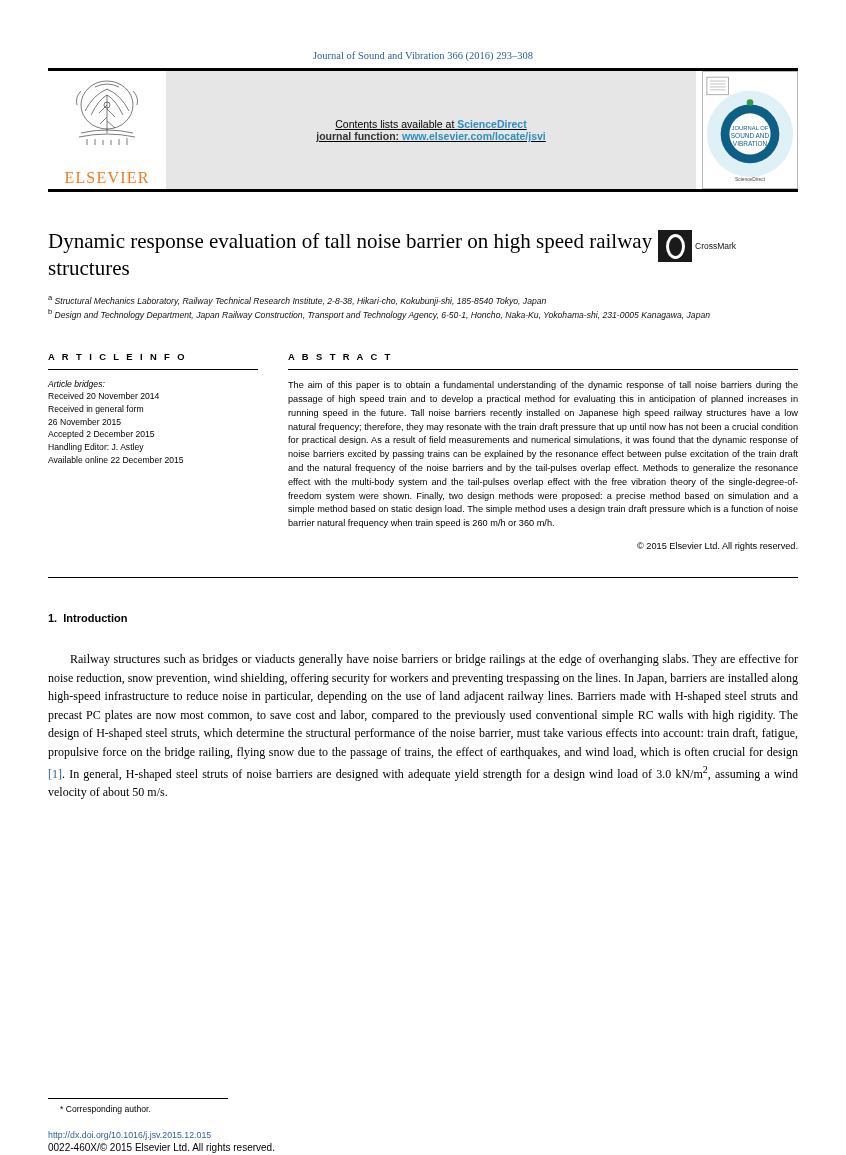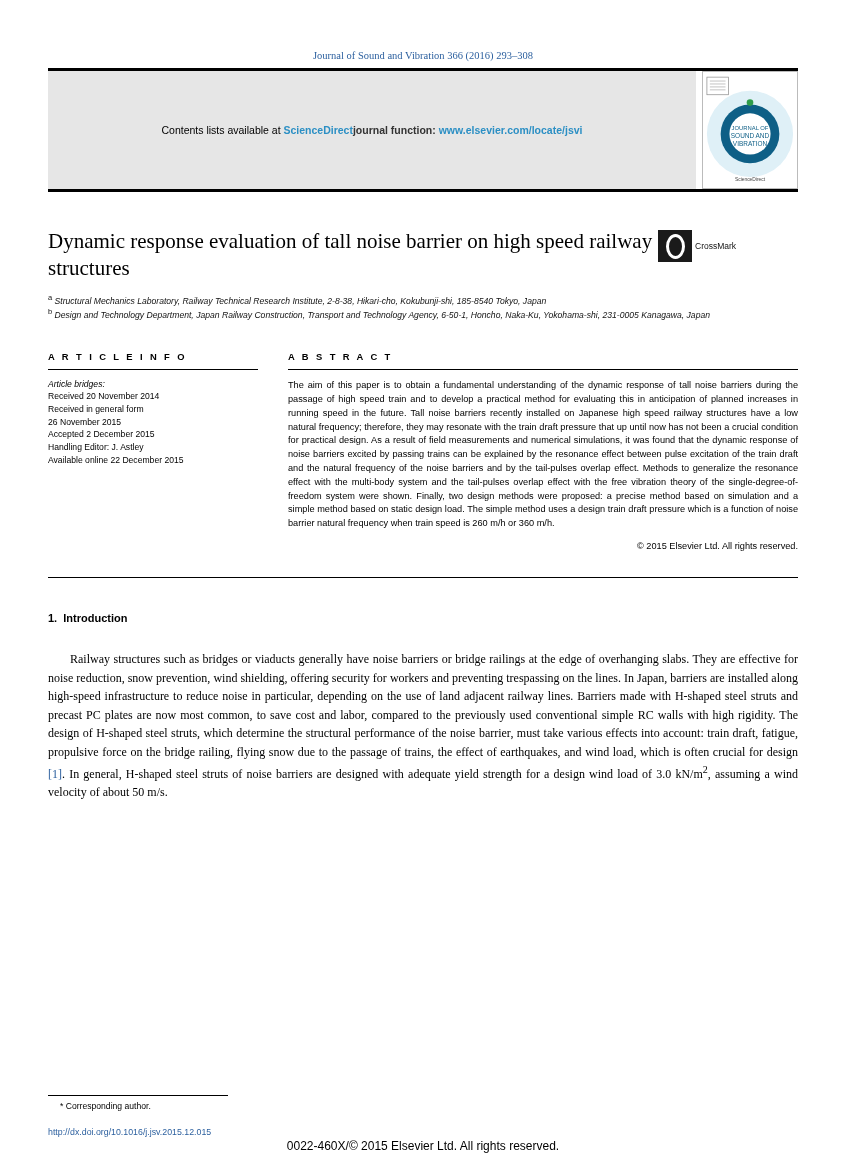--- a/index.html
+++ b/index.html
@@ -59,25 +59,26 @@
     color: #f47a20;
     font-family: "Liberation Serif", serif;
     font-size: 16px;
     letter-spacing: 1.2px;
     font-weight: normal;
   }
   .masthead-center {
     flex: 1 1 auto;
     background: #e6e6e6;
     display: flex;
-    flex-direction: row;
+    flex-direction: column;
     align-items: center;
     justify-content: center;
     padding: 6px 0;
     box-sizing: border-box;
+    text-decoration: underline;
   }
   .contents-line {
     font-family: "Liberation Sans", sans-serif;
     font-size: 10.5px;
     color: #000;
   }
   .contents-line .sd {
     color: #2b8fc4;
     font-weight: bold;
   }
@@ -250,42 +251,61 @@
     padding-left: 12px;
   }
   .doi {
     font-family: "Liberation Sans", sans-serif;
     font-size: 8.8px;
     color: #2b5f9e;
     margin-top: 16px;
   }
   .issn {
     font-family: "Liberation Sans", sans-serif;
-    font-size: 12px;
+    font-size: 10px;
     margin-top: 2px;
-    text-align: center;
   }
   .bottom-block {
     position: absolute;
     bottom: 52px;
     left: 48px;
     right: 48px;
   }
 </style>
 </head>
 <body>
 
 <div class="page">
 
   <div class="journal-ref">Journal of Sound and Vibration 366 (2016) 293–308</div>
 
   <div class="rule-top"></div>
 
   <div class="masthead">
 
+    <div class="elsevier-logo">
+      <div class="tree-box">
+        <svg viewBox="0 0 76 72" width="76" height="72" aria-hidden="true">
+          <g stroke="#222" stroke-width="0.6" fill="none">
+            <ellipse cx="38" cy="30" rx="26" ry="24"></ellipse>
+            <path d="M16 36 Q24 20 38 14 Q52 20 60 36"></path>
+            <path d="M22 40 Q30 24 38 20 Q46 24 54 40"></path>
+            <path d="M38 20 L38 58"></path>
+            <path d="M38 30 L30 38 M38 34 L46 42 M38 42 L31 49 M38 46 L46 53"></path>
+            <path d="M12 58 Q38 52 64 58"></path>
+            <path d="M10 62 Q38 56 66 62"></path>
+            <path d="M18 64 L18 70 M26 64 L26 70 M34 65 L34 70 M42 65 L42 70 M50 64 L50 70 M58 63 L58 70"></path>
+            <path d="M8 30 Q6 22 12 16 M68 30 Q70 22 64 16"></path>
+            <path d="M26 12 Q38 6 50 12"></path>
+            <circle cx="38" cy="30" r="3"></circle>
+          </g>
+        </svg>
+      </div>
+      <div class="elsevier-word">ELSEVIER</div>
+    </div>
 
     <div class="masthead-center">
       <div class="contents-line">
         <span>Contents lists available at </span><span class="sd">ScienceDirect</span>
       </div>
       <div class="homepage-line">
         <span>journal function: </span><span class="url">www.elsevier.com/locate/jsvi</span>
       </div>
     </div>
 

